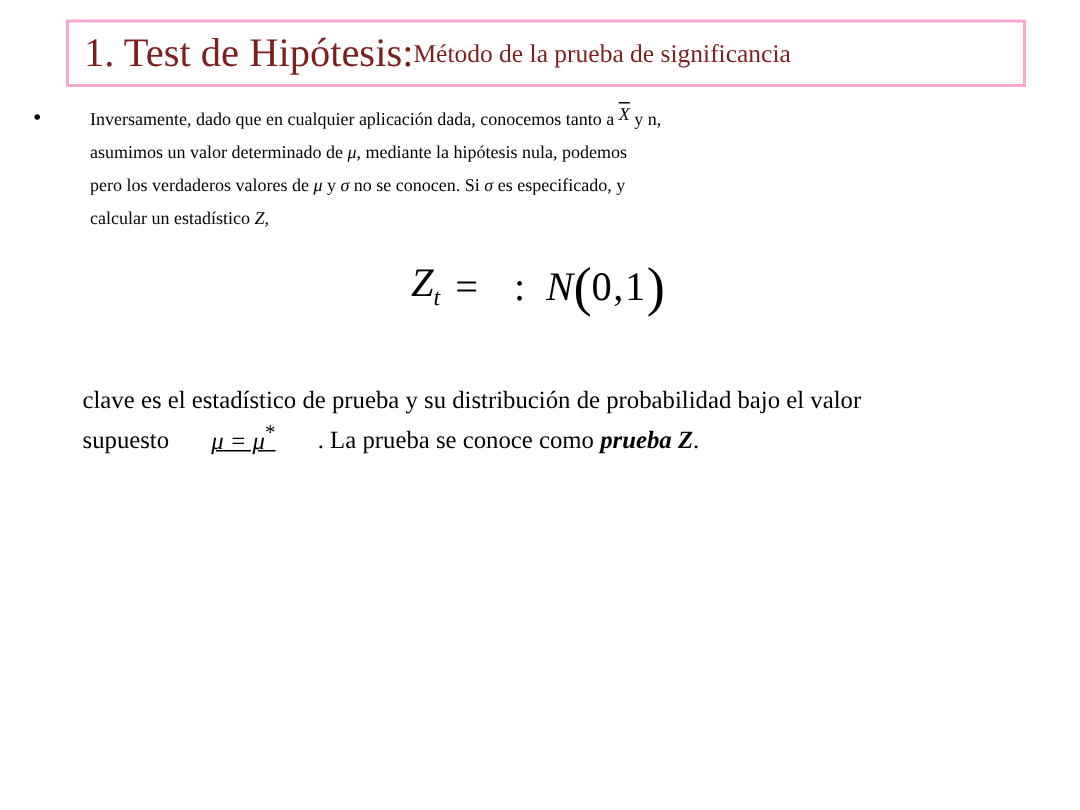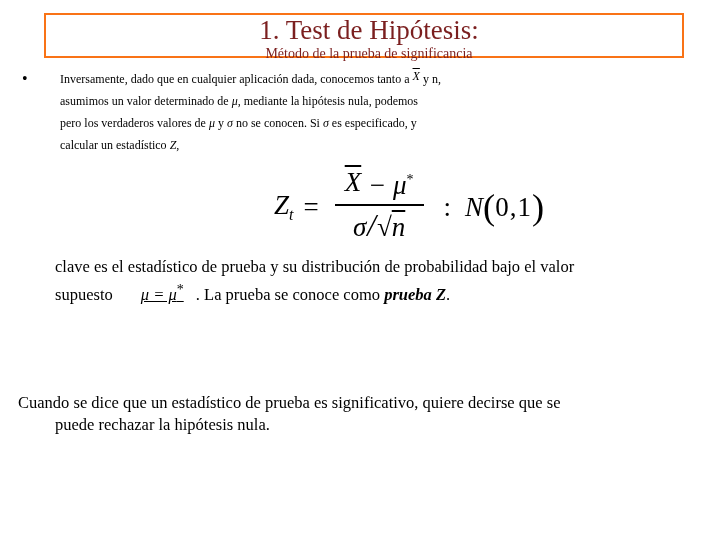--- a/index.html
+++ b/index.html
@@ -17,30 +17,29 @@
     overflow: hidden;
   }
 
   
   .title-box {
     position: absolute;
     left: 44px;
     top: 13px;
     width: 640px;
     height: 45px;
-    border: 2px solid #f97316;
+    border: 2px solid #f9a8d4;
     background: #ffffff;
     display: flex;
     align-items: center;
     padding-left: 10px;
     white-space: nowrap;
-    flex-direction: column;
   }
   .title-main { font-size: 27px; color: #7b1f1f; }
-  .title-sub  { font-size: 14px; color: #7b1f1f; }
+  .title-sub  { font-size: 17px; color: #7b1f1f; }
 
   
   .bullet-row {
     position: absolute;
     left: 22px;
     top: 68px;
     width: 690px;
     display: flex;
   }
   .bullet-marker { width: 38px; font-size: 16px; line-height: 22px; }
@@ -95,21 +94,21 @@
     font-size: 16.5px;
     line-height: 22px;
   }
   .para1 { top: 256px; }
   .para2 { top: 392px; }
   .para .line { white-space: nowrap; }
   .para .line.indent { padding-left: 37px; }
   .inline-formula {
     font-style: italic;
     margin-left: 28px;
-    margin-right: 8px;
+    margin-right: 24px;
     text-decoration: underline;
   }
   .bold { font-weight: bold; font-style: italic; }
 </style>
 </head>
 <body>
 
 <div class="slide">
 
   <div class="title-box">
@@ -123,31 +122,23 @@
       <div class="line"><span>Inversamente, dado que en cualquier aplicación dada, conocemos tanto a </span><span class="xbar">X</span><span> y n,</span></div>
       <div class="line"><span>asumimos un valor determinado de </span><span class="math">μ</span><span>, mediante la hipótesis nula, podemos</span></div>
       <div class="line"><span>pero los verdaderos valores de </span><span class="math">μ</span><span> y </span><span class="math">σ</span><span> no se conocen. Si </span><span class="math">σ</span><span> es especificado, y</span></div>
       <div class="line"><span>calcular un estadístico </span><span class="math">Z</span><span>,</span></div>
     </div>
   </div>
 
   <div class="formula">
     <span><span>Z</span><span class="z-sub">t</span></span>
     <span class="eq">=</span>
-    <span class="frac">
-      <span class="num"><span class="xbar">X</span><span> − </span><span>μ</span><span class="star">*</span></span>
-      <span class="den"><span>σ</span><span class="den-slash">/</span><span>√</span><span class="sqrt-n">n</span></span>
-    </span>
     <span class="colon">:</span>
     <span><span>N</span><span class="paren">(</span><span class="dist-args">0,1</span><span class="paren">)</span></span>
   </div>
 
   <div class="para para1">
     <div class="line indent">clave es el estadístico de prueba y su distribución de probabilidad bajo el valor</div>
     <div class="line indent"><span>supuesto</span><span class="inline-formula"><span>μ = μ</span><span class="star">*</span></span><span> . La prueba se conoce como </span><span class="bold">prueba Z</span><span>.</span></div>
   </div>
 
-  <div class="para para2">
-    <div class="line">Cuando se dice que un estadístico de prueba es significativo, quiere decirse que se</div>
-    <div class="line indent">puede rechazar la hipótesis nula.</div>
-  </div>
 
 </div>
 
 </body></html>

